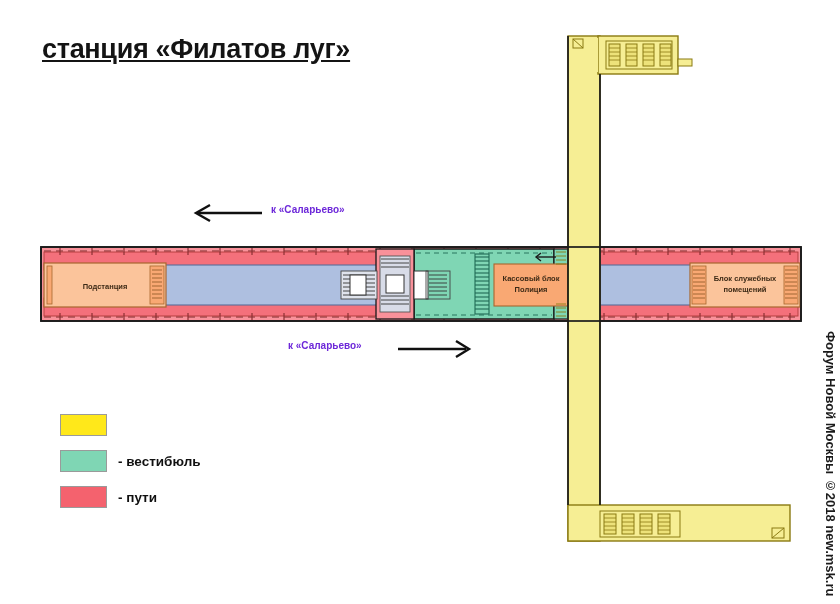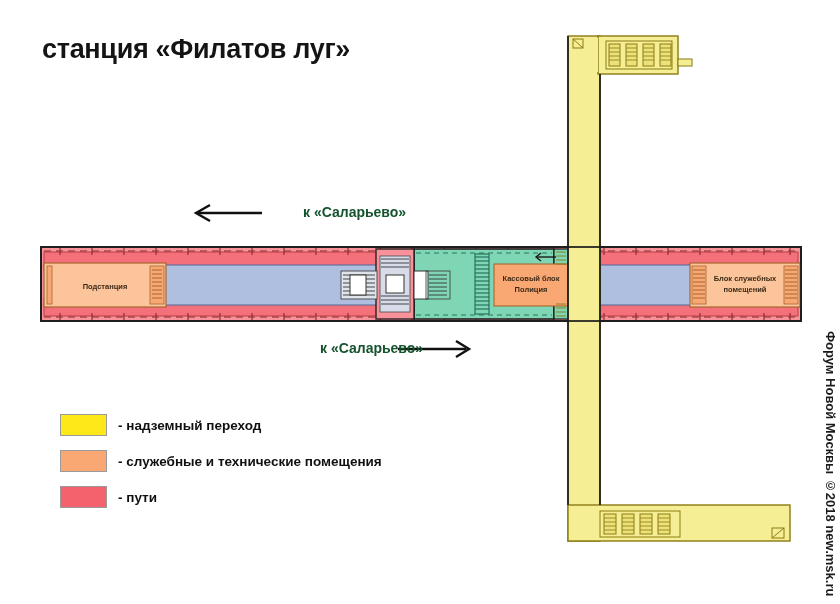--- a/index.html
+++ b/index.html
@@ -5,23 +5,24 @@
   html,body{margin:0;padding:0;background:#ffffff;}
   body{
     width:840px;height:604px;position:relative;overflow:hidden;
     font-family:"Liberation Sans","DejaVu Sans",sans-serif;
     color:#111;
   }
   #page-title{
     position:absolute;left:42px;top:34px;
     font-size:27px;font-weight:bold;letter-spacing:-0.3px;color:#141414;
     white-space:nowrap;
+    text-decoration:underline;
   }
   
-  .dir{position:absolute;font-size:14px;font-weight:bold;color:#14532d;white-space:nowrap;margin-left:32px;}
+  .dir{position:absolute;font-size:10px;font-weight:bold;color:#6d28d9;white-space:nowrap;}
   #dir-salaryevo{left:271px;top:204px;}
   #dir-prokshino{left:288px;top:340px;}
   
   #diagram{position:absolute;left:0;top:0;width:840px;height:604px;}
   
   #legend{position:absolute;left:60px;top:407px;}
   .legend-row{display:flex;align-items:center;height:36px;}
   .legend-sw{width:47px;height:22px;border:1px solid #9a9a9a;box-sizing:border-box;flex:0 0 auto;}
   .legend-lbl{margin-left:11px;font-size:13.5px;font-weight:bold;color:#101010;white-space:nowrap;}
   
@@ -325,25 +326,24 @@
     <polyline points="456,341 469,349 456,357" stroke-width="2.4"></polyline>
   </g>
 </svg>
 
 <div class="dir" id="dir-salaryevo">к «Саларьево»</div>
 <div class="dir" id="dir-prokshino">к «Саларьево»</div>
 
 <div id="legend">
   <div class="legend-row">
     <span class="legend-sw" style="background:#FFE81A"></span>
-    <span class="legend-lbl">- надземный переход</span>
   </div>
   <div class="legend-row">
-    <span class="legend-sw" style="background:#F9A873"></span>
-    <span class="legend-lbl">- служебные и технические помещения</span>
+    <span class="legend-sw" style="background:#7FD6B4"></span>
+    <span class="legend-lbl">- вестибюль</span>
   </div>
   <div class="legend-row">
     <span class="legend-sw" style="background:#F4626E"></span>
     <span class="legend-lbl">- пути</span>
   </div>
 </div>
 
 <div id="watermark">Форум Новой Москвы ©2018 new.msk.ru</div>
 
 </body></html>

